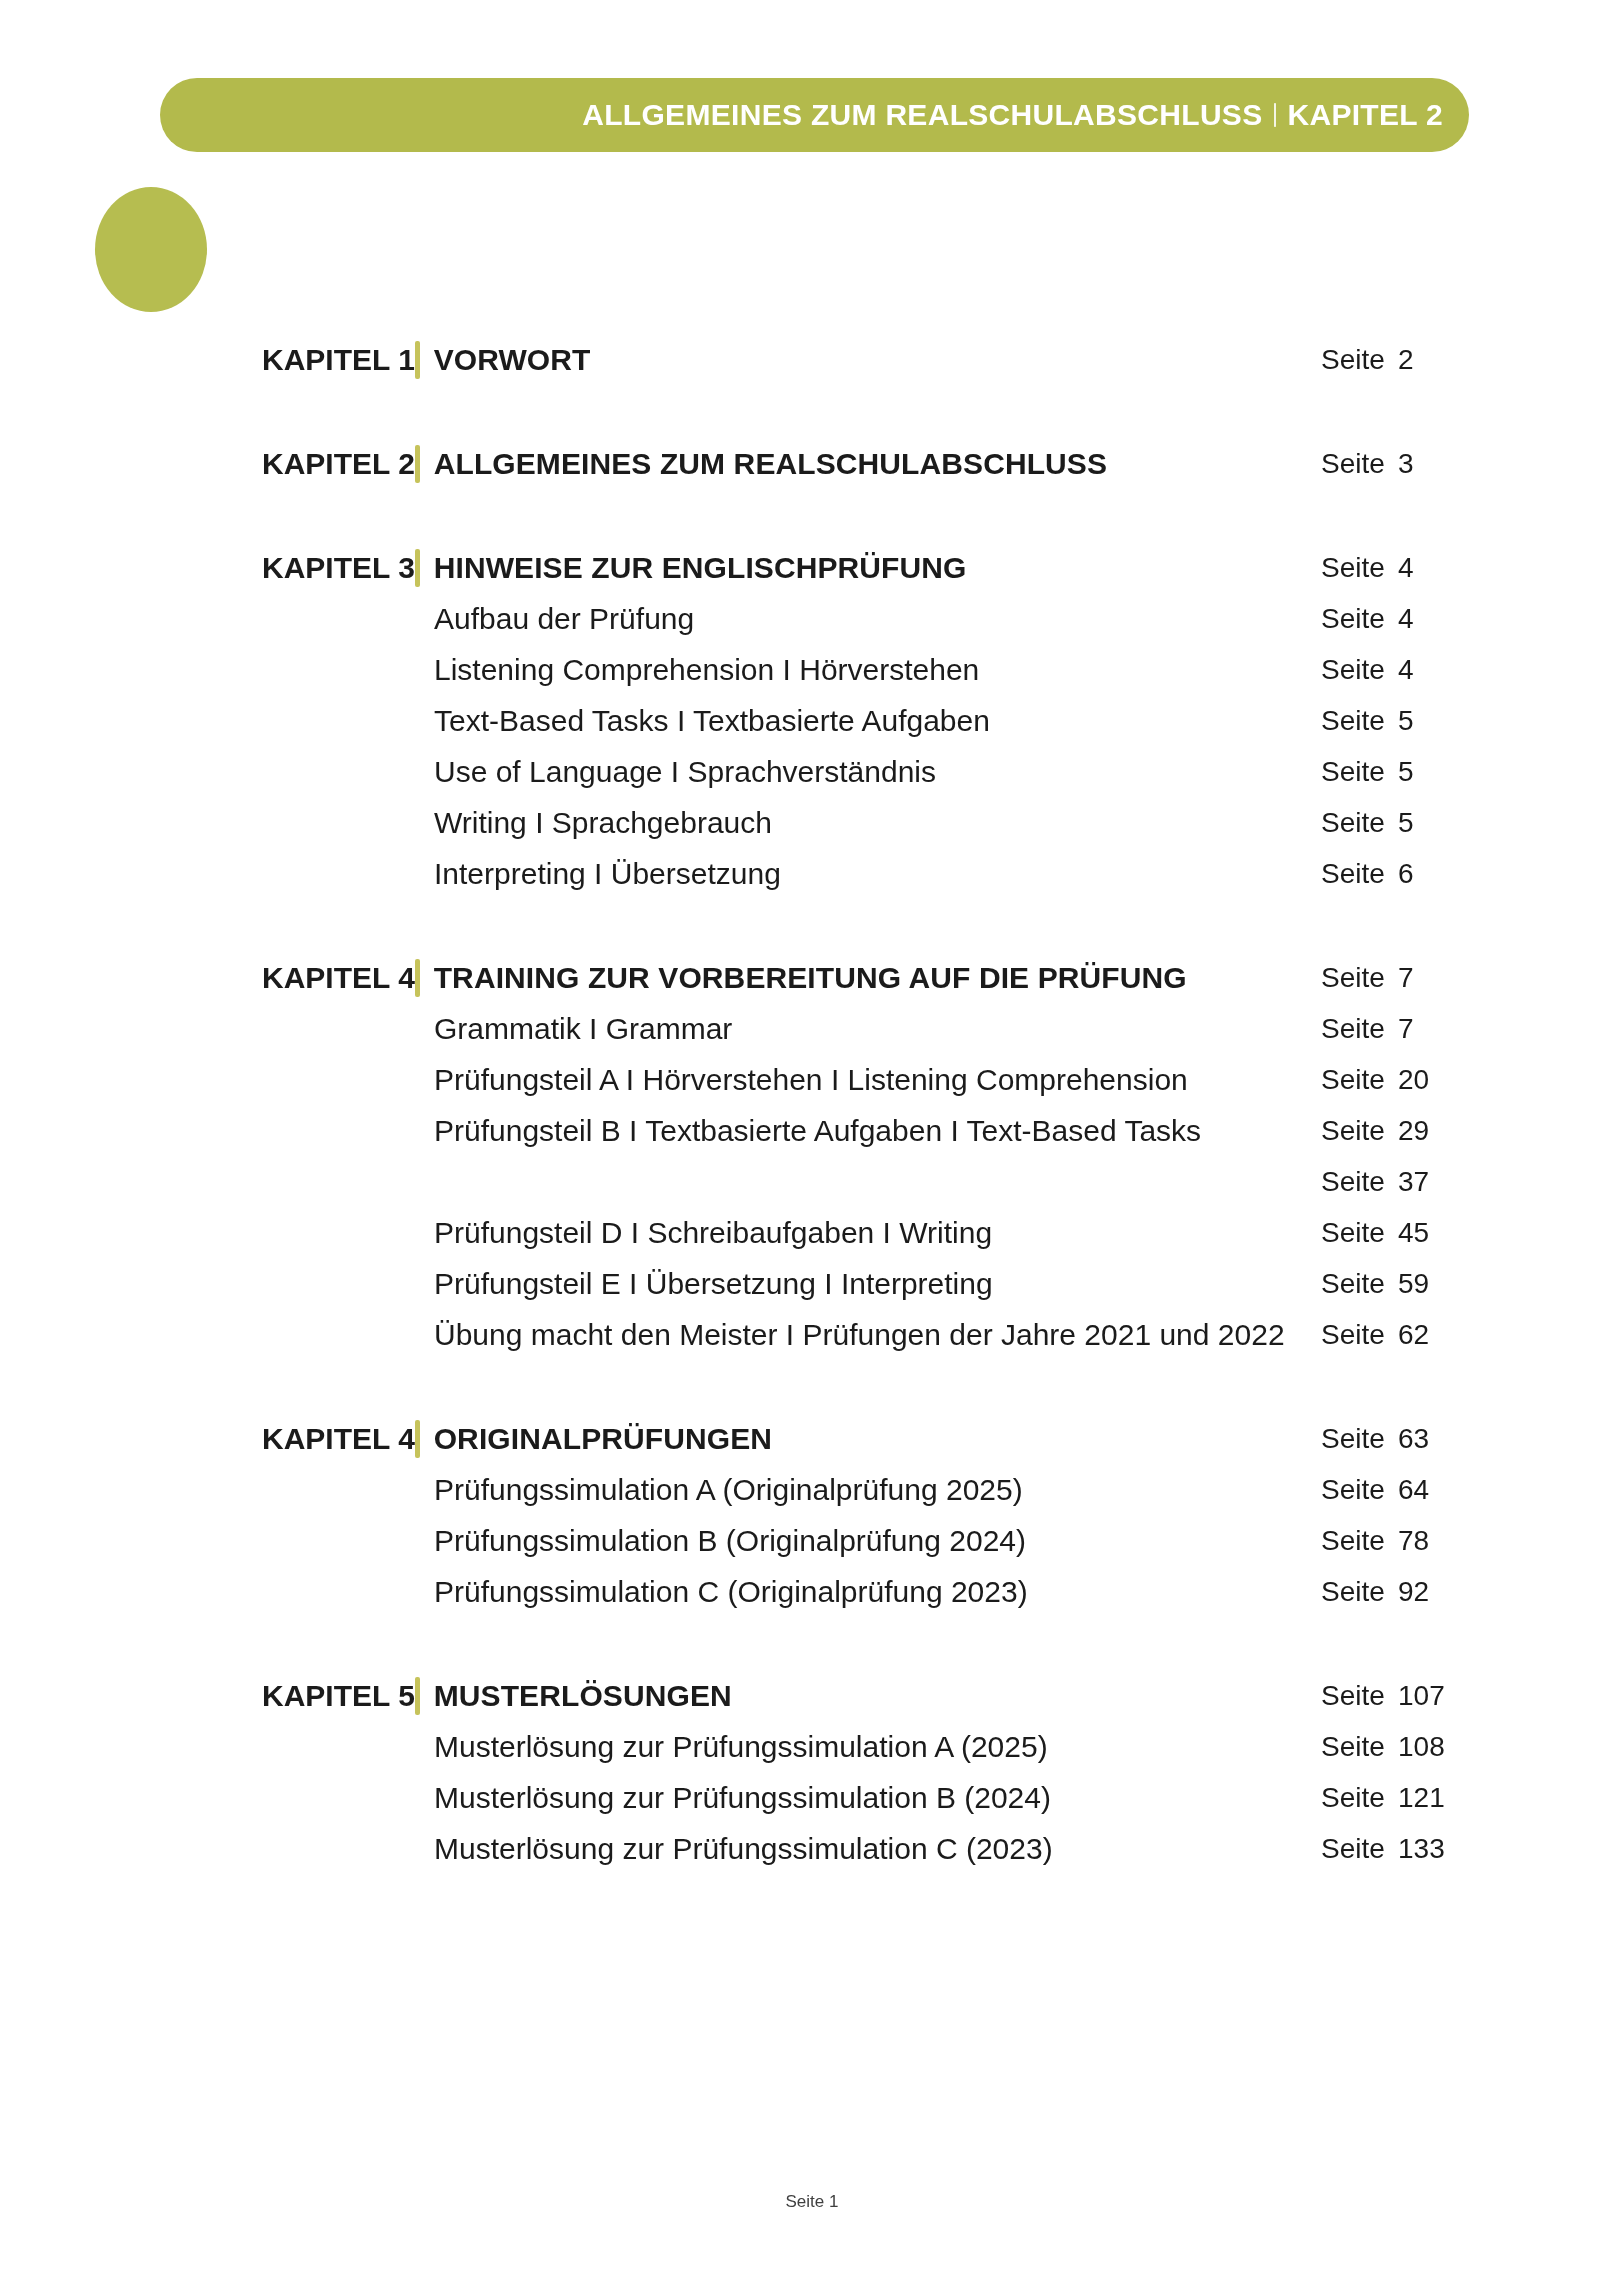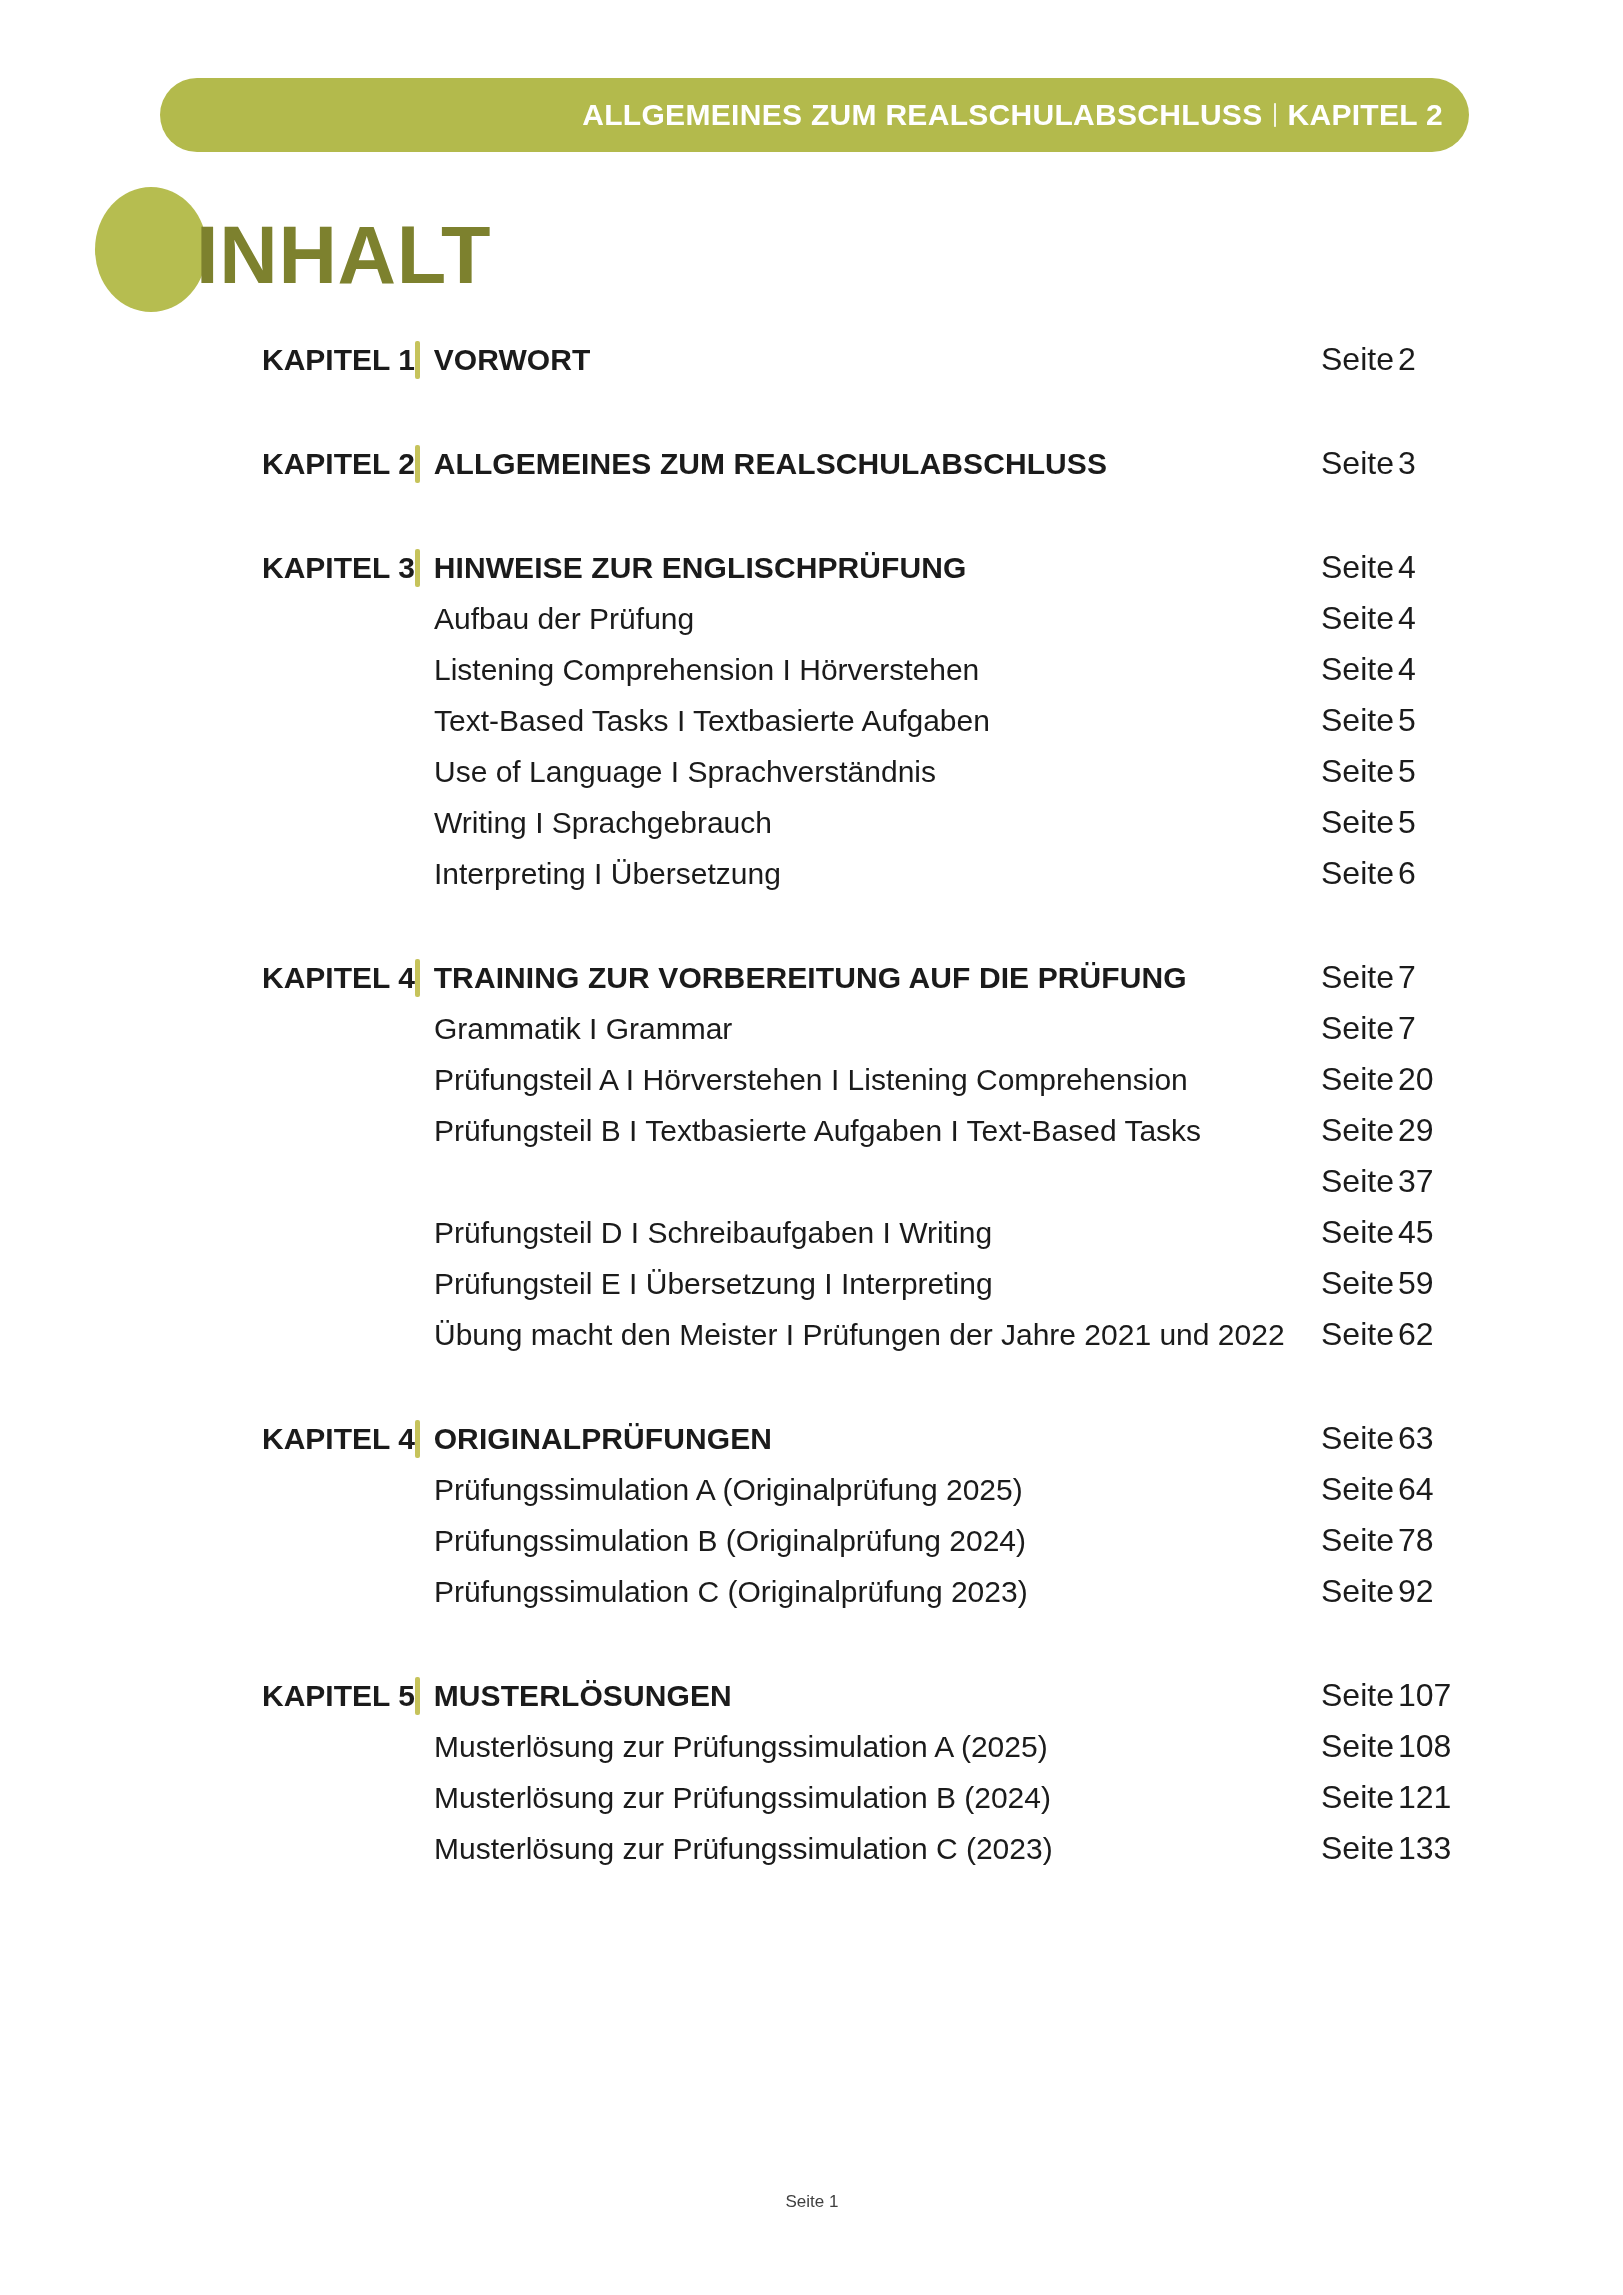--- a/index.html
+++ b/index.html
@@ -31,40 +31,39 @@
   
   .toc{position:absolute;left:6px;top:334px;width:1624px;}
   .toc-section{margin-top:53px;}
   .toc-section:first-child{margin-top:0;}
   .row{position:relative;height:51px;display:flex;align-items:center;box-sizing:border-box;white-space:nowrap;}
   .chapter-row{padding-left:256px;font-weight:bold;font-size:30px;}
   .chapter-label{display:inline-block;width:153px;}
   .chapter-sep{display:inline-block;width:4.7px;height:38px;background:var(--sep-olive);border-radius:2px;margin-right:14px;flex:0 0 auto;}
   .chapter-title{letter-spacing:0.1px;}
   .item-row{padding-left:428px;font-size:30px;font-weight:normal;}
-  .page-cell{position:absolute;left:1315px;top:0;height:100%;display:flex;align-items:center;font-size:32px;font-weight:normal;color:var(--ink);}
+  .page-cell{position:absolute;left:1315px;top:0;height:100%;display:flex;align-items:center;font-size:28px;font-weight:normal;color:var(--ink);}
   .page-word{display:inline-block;width:77px;}
   .page-num{display:inline-block;}
 
   
   .footer{position:absolute;left:0;top:2192px;width:1624px;text-align:center;font-size:17px;color:var(--footer-ink);}
 </style>
 </head>
 <body>
 
 <div class="page">
 
   <div class="header-bar">
     <span>ALLGEMEINES ZUM REALSCHULABSCHLUSS</span>
     <span class="header-sep"></span>
     <span>KAPITEL 2</span>
   </div>
 
   <div class="inhalt-ellipse"></div>
-  <h1 class="inhalt-text">INHALT</h1>
 
   <div class="toc" id="toc">
       <section class="toc-section">
   <div class="row chapter-row">
     <span class="chapter-label">KAPITEL 1</span>
     <span class="chapter-sep"></span>
     <span class="chapter-title">VORWORT</span>
     <span class="page-cell">
       <span class="page-word">Seite</span>
       <span class="page-num">2</span>

